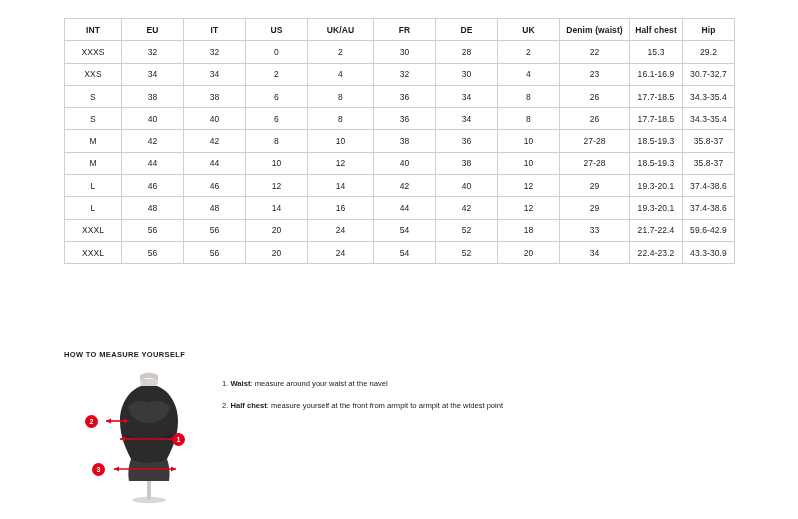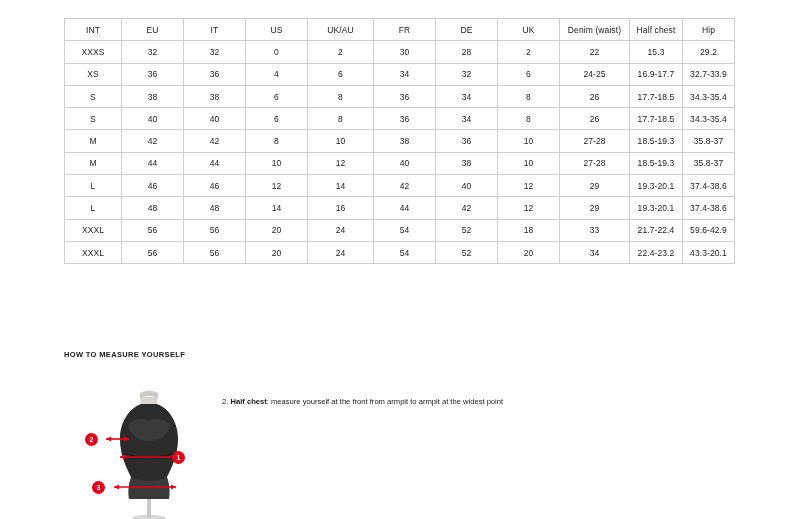--- a/index.html
+++ b/index.html
@@ -37,21 +37,21 @@
     height: 21.3px;
     text-align: center;
     vertical-align: middle;
     font-size: 8.5px;
     font-weight: normal;
     color: #1a1a1a;
     padding: 0;
     letter-spacing: 0.1px;
   }
   table.size-table th {
-    font-weight: normal;
+    font-weight: bold;
   }
   
   col.c0 { width: 57px; }
   col.c1 { width: 62px; }
   col.c2 { width: 62px; }
   col.c3 { width: 62px; }
   col.c4 { width: 66px; }
   col.c5 { width: 62px; }
   col.c6 { width: 62px; }
   col.c7 { width: 62px; }
@@ -64,21 +64,21 @@
     position: absolute;
     left: 64px;
     top: 350px;
     width: 670px;
   }
   .measure-title {
     font-size: 7.5px;
     font-weight: bold;
     letter-spacing: 0.35px;
     color: #1a1a1a;
-    margin-bottom: 28px;
+    margin-bottom: 10px;
   }
   .measure-body {
     position: relative;
     display: flex;
     align-items: flex-start;
   }
   .figure-box {
     position: relative;
     width: 130px;
     height: 135px;
@@ -162,31 +162,31 @@
             <td>0</td>
             <td>2</td>
             <td>30</td>
             <td>28</td>
             <td>2</td>
             <td>22</td>
             <td>15.3</td>
             <td>29.2</td>
           </tr>
           <tr>
-            <td>XS</td>
-            <td>36</td>
-            <td>36</td>
+            <td>XXS</td>
+            <td>34</td>
+            <td>34</td>
+            <td>2</td>
             <td>4</td>
-            <td>6</td>
-            <td>34</td>
             <td>32</td>
-            <td>6</td>
-            <td>24-25</td>
-            <td>16.9-17.7</td>
-            <td>32.7-33.9</td>
+            <td>30</td>
+            <td>4</td>
+            <td>23</td>
+            <td>16.1-16.9</td>
+            <td>30.7-32.7</td>
           </tr>
           <tr>
             <td>S</td>
             <td>38</td>
             <td>38</td>
             <td>6</td>
             <td>8</td>
             <td>36</td>
             <td>34</td>
             <td>8</td>
@@ -276,21 +276,21 @@
             <td>XXXL</td>
             <td>56</td>
             <td>56</td>
             <td>20</td>
             <td>24</td>
             <td>54</td>
             <td>52</td>
             <td>20</td>
             <td>34</td>
             <td>22.4-23.2</td>
-            <td>43.3-20.1</td>
+            <td>43.3-30.9</td>
           </tr>
         </tbody>
     </table>
   </div>
 
   <div class="measure">
     <div class="measure-title">HOW TO MEASURE YOURSELF</div>
     <div class="measure-body">
 
       <div class="figure-box">
@@ -334,19 +334,20 @@
           </g>
           <polygon points="30,100 35,97.6 35,102.4" fill="#e2001a"></polygon>
           <polygon points="92,100 87,97.6 87,102.4" fill="#e2001a"></polygon>
         </svg>
         <div class="badge badge-1">1</div>
         <div class="badge badge-2">2</div>
         <div class="badge badge-3">3</div>
       </div>
 
       <div class="notes" id="notes-list">
+          <div class="note"><span>1.</span> <b>Waist</b><span>: measure around your waist at the navel</span></div>
           <div class="note"><span>2.</span> <b>Half chest</b><span>: measure yourself at the front from armpit to armpit at the widest point</span></div>
         </div>
 
     </div>
   </div>
 
 </div>
 
 </body></html>

